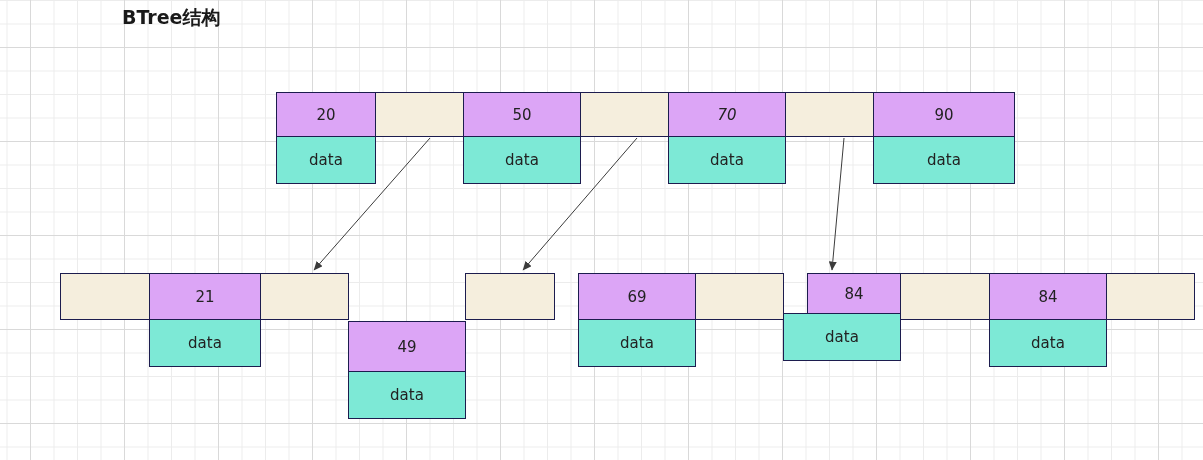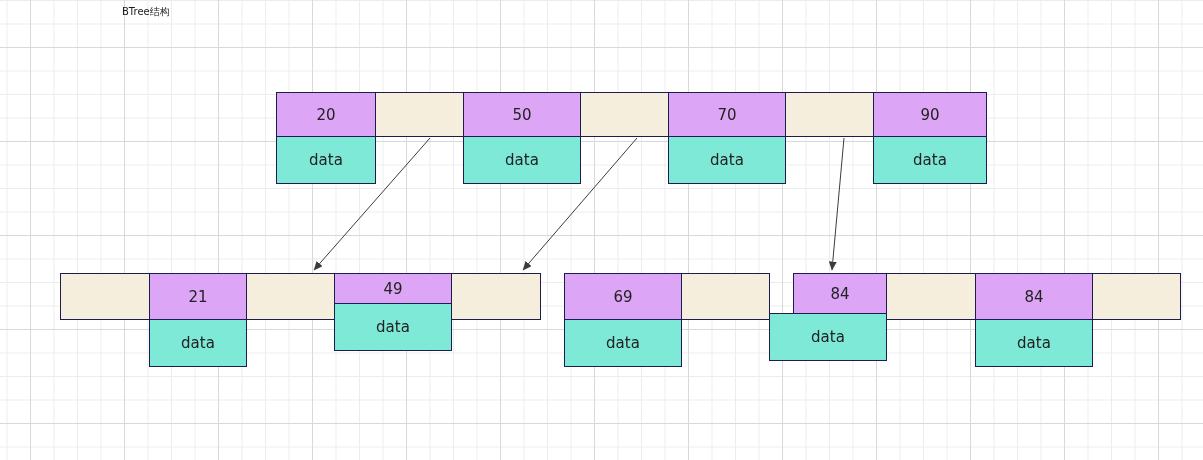--- a/index.html
+++ b/index.html
@@ -19,23 +19,24 @@
       linear-gradient(to bottom, #d9d9d9 1px, transparent 1px),
       linear-gradient(to right, #ececec 1px, transparent 1px),
       linear-gradient(to bottom, #ececec 1px, transparent 1px);
     background-size: 94px 94px, 94px 94px, 23.5px 23.5px, 23.5px 23.5px;
     background-position: 30px 0, 0 47px, 6.5px 0, 0 0;
   }
   .diagram-title {
     position: absolute;
     left: 122px;
     top: 5px;
-    font-size: 10px;
+    font-size: 19px;
     color: #1a1a1a;
     white-space: nowrap;
+    font-weight: bold;
   }
   .node {
     position: absolute;
     display: flex;
     align-items: flex-start;
   }
   .cell { flex: none; }
   .cell + .cell { margin-left: -1px; }
   .key-box, .data-box, .pointer-box {
     box-sizing: border-box;
@@ -82,38 +83,38 @@
         <div class="key-box" style="height: 45px;">20</div>
         <div class="data-box" style="height: 48px;">data</div>
       </div>
       <div class="cell pointer-box" style="width: 89px; height: 45px;"></div>
       <div class="cell" style="width: 118px;">
         <div class="key-box" style="height: 45px;">50</div>
         <div class="data-box" style="height: 48px;">data</div>
       </div>
       <div class="cell pointer-box" style="width: 89px; height: 45px;"></div>
       <div class="cell" style="width: 118px;">
-        <div class="key-box" style="height: 45px;">70</div>
+        <div class="key-box" style="height: 45px; font-style: italic;">70</div>
         <div class="data-box" style="height: 48px;">data</div>
       </div>
       <div class="cell pointer-box" style="width: 89px; height: 45px;"></div>
-      <div class="cell" style="width: 114px; text-align: right;">
+      <div class="cell" style="width: 142px; text-align: right;">
         <div class="key-box" style="height: 45px;">90</div>
         <div class="data-box" style="height: 48px;">data</div>
       </div>
     </div>
     <div class="node" style="left: 60px; top: 273px;">
       <div class="cell pointer-box" style="width: 90px; height: 47px;"></div>
-      <div class="cell" style="width: 98px;">
+      <div class="cell" style="width: 112px;">
         <div class="key-box" style="height: 47px;">21</div>
         <div class="data-box" style="height: 48px;">data</div>
       </div>
       <div class="cell pointer-box" style="width: 89px; height: 47px;"></div>
       <div class="cell" style="width: 118px;">
-        <div class="key-box" style="height: 31px;">49</div>
+        <div class="key-box" style="height: 51px; margin-top: 48px;">49</div>
         <div class="data-box" style="height: 48px;">data</div>
       </div>
       <div class="cell pointer-box" style="width: 90px; height: 47px;"></div>
       <div class="cell" style="width: 118px; margin-left: 23px;">
         <div class="key-box" style="height: 47px;">69</div>
         <div class="data-box" style="height: 48px;">data</div>
       </div>
       <div class="cell pointer-box" style="width: 89px; height: 47px;"></div>
       <div class="cell" style="width: 118px;">
         <div class="key-box" style="height: 41px; margin-left: 24px;">84</div>

